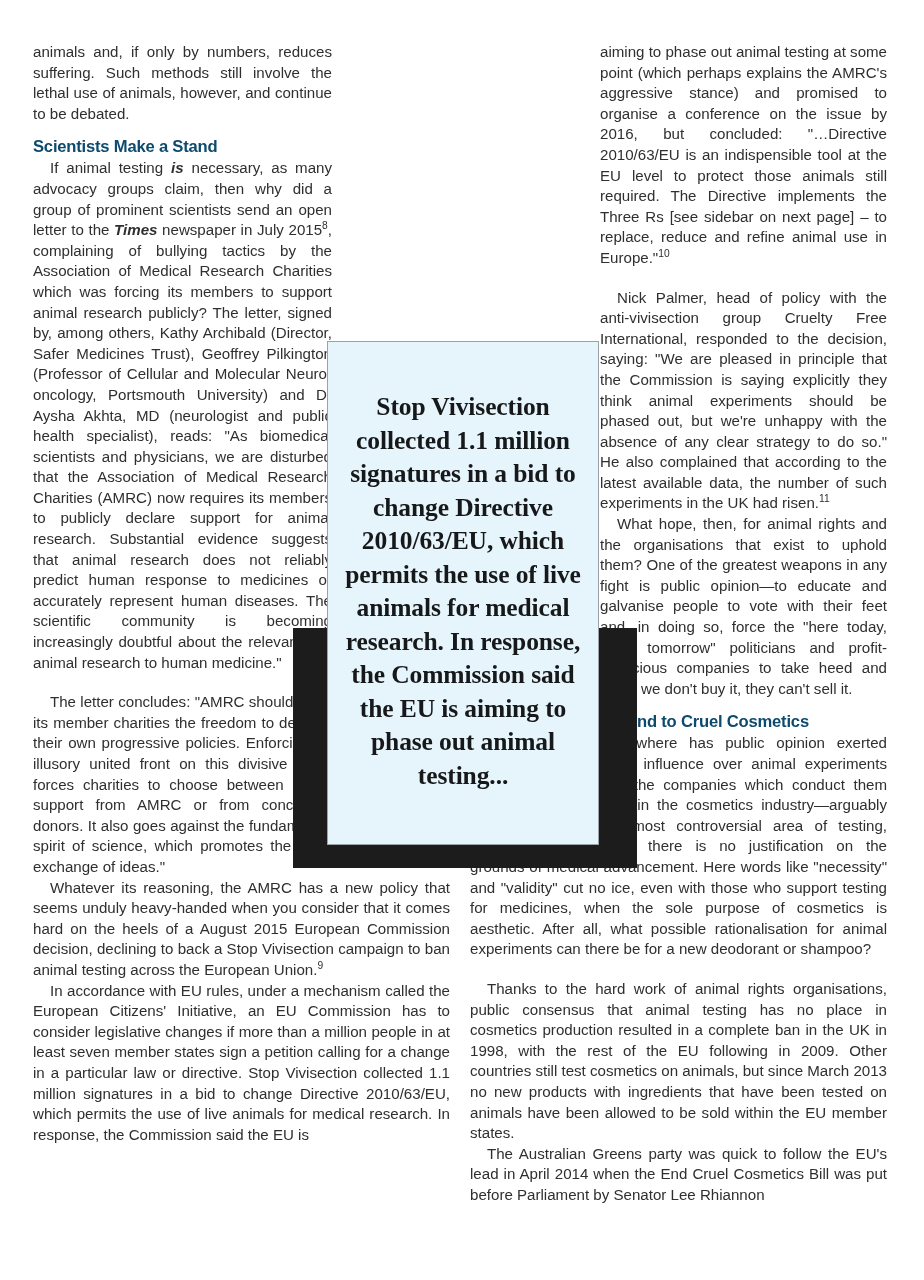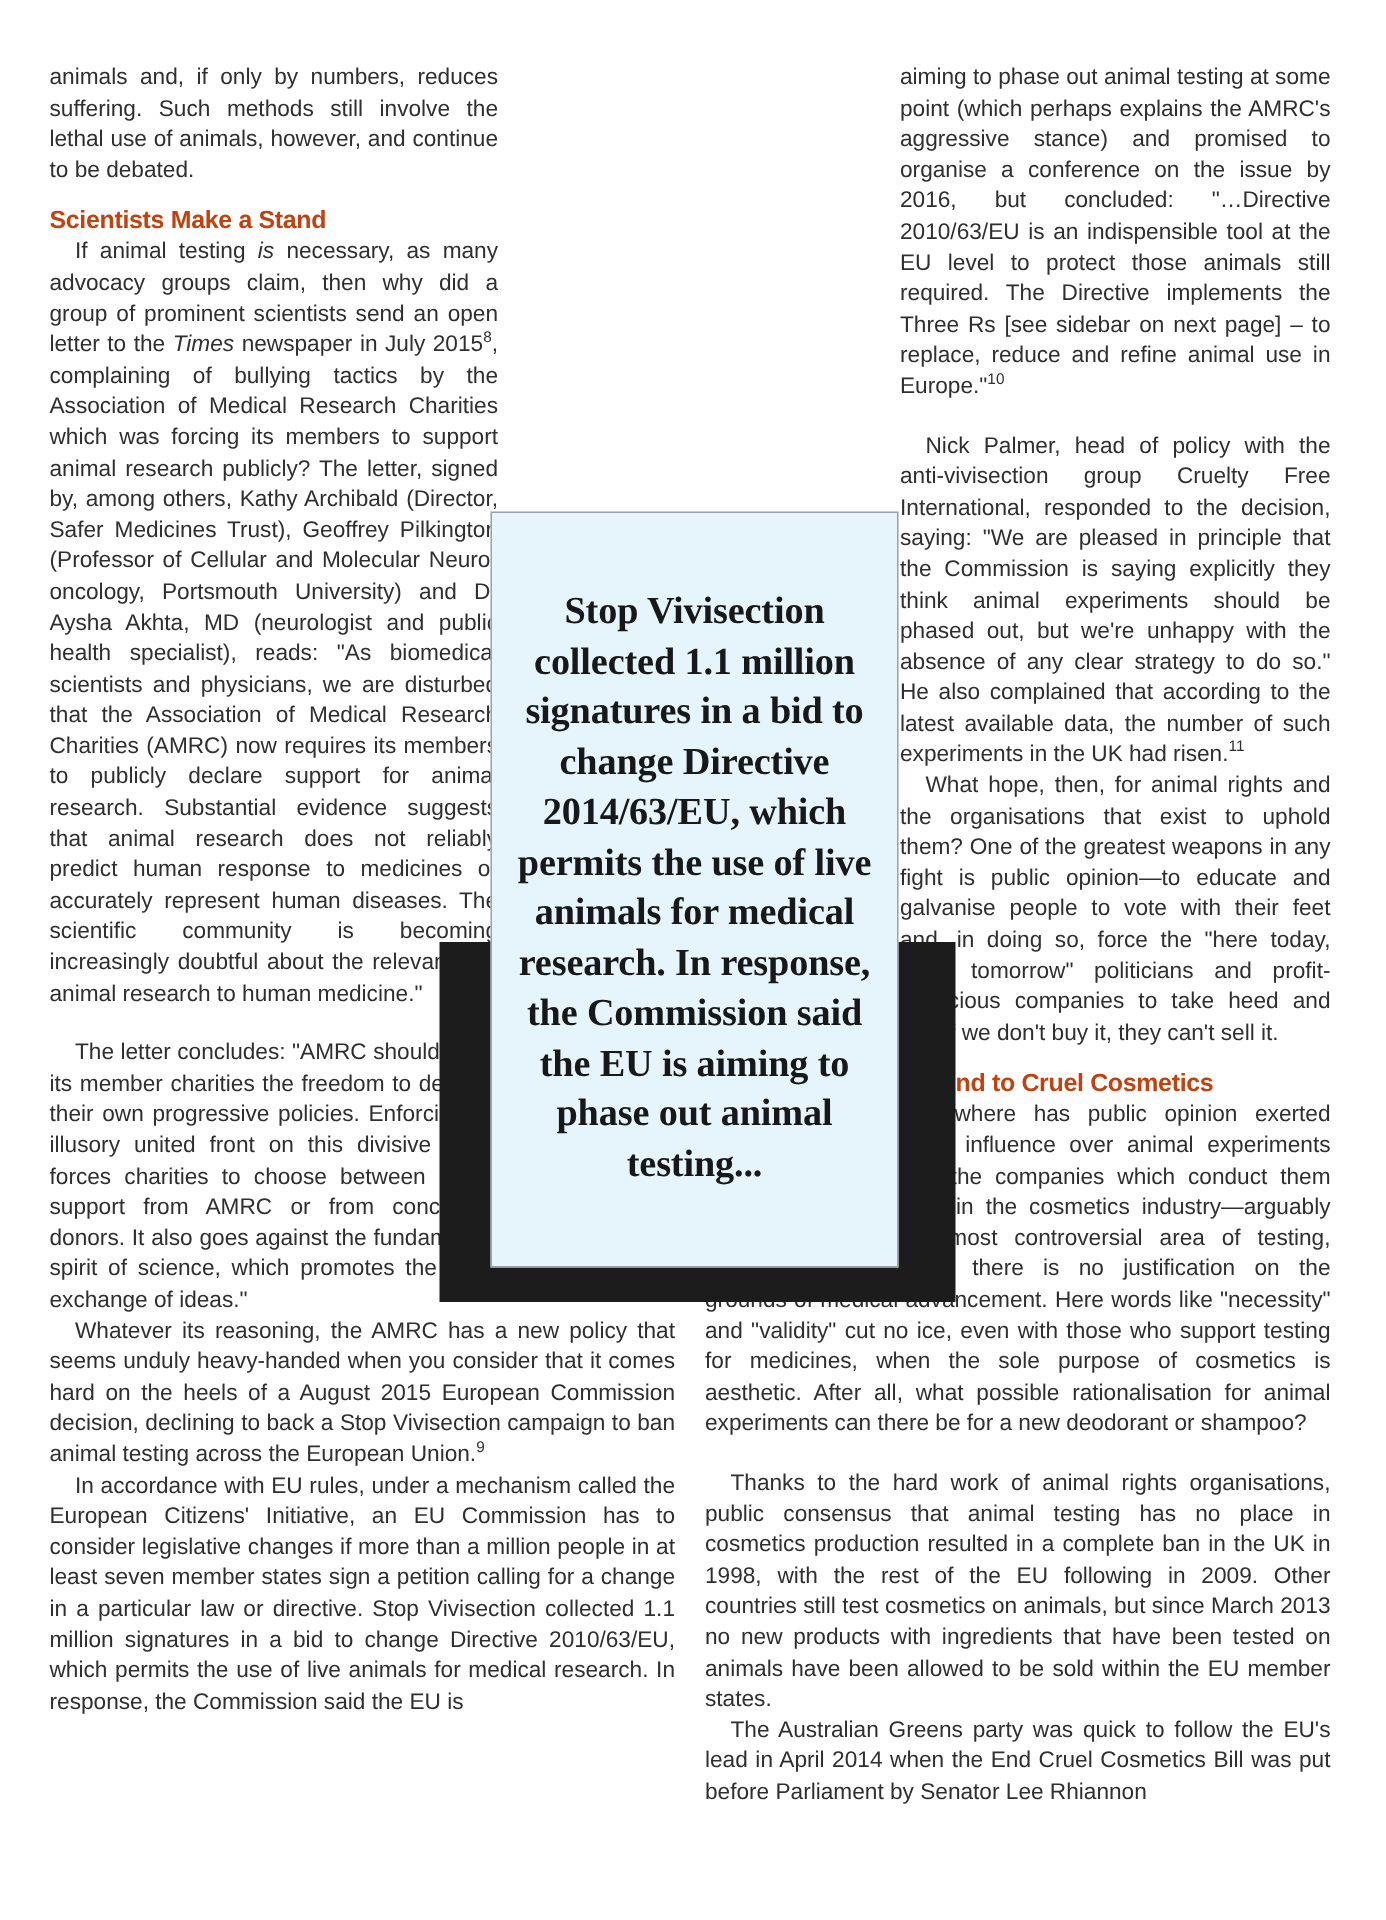--- a/index.html
+++ b/index.html
@@ -45,28 +45,28 @@
   .col p + p {
     text-indent: 17px;
   }
   .col p.noindent + p { text-indent: 17px; margin-top: 19px; }
 
   h2.subhead {
     font-family: "Liberation Sans", sans-serif;
     font-size: 16.6px;
     font-weight: bold;
     letter-spacing: -0.2px;
-    color: #c2410c;
+    color: #0c4a6e;
     margin: 13px 0 1px 0;
     text-align: left;
     line-height: 20px;
   }
   h2.subhead:first-child { margin-top: 0; }
 
-  .it { font-style: italic; }
+  .it { font-style: italic; font-weight: bold; }
   sup {
     font-size: 0.68em;
     vertical-align: super;
     line-height: 0;
   }
 
   
   .shape-right-left-col {
     float: right;
     width: 118px;
@@ -185,17 +185,17 @@
 
     <p class="noindent" style="text-indent:17px;">Nowhere has public opinion exerted more influence over animal experiments and the companies which conduct them than in the cosmetics industry—arguably the most controversial area of testing, since there is no justification on the grounds of medical advancement.  Here words like "necessity" and "validity" cut no ice, even with those who support testing for medicines, when the sole purpose of cosmetics is aesthetic.  After all, what possible rationalisation for animal experiments can there be for a new deodorant or shampoo?</p>
 
     <p>Thanks to the hard work of animal rights organisations, public consensus that animal testing has no place in cosmetics production resulted in a complete ban in the UK in 1998, with the rest of the EU following in 2009. Other countries still test cosmetics on animals, but since March 2013 no new products with ingredients that have been tested on animals have been allowed to be sold within the EU member states.</p>
 
     <p>The Australian Greens party was quick to follow the EU's lead in April 2014 when the End Cruel Cosmetics Bill was put before Parliament by Senator Lee Rhiannon</p>
   </div>
 
   <div class="pullquote-shadow"></div>
   <div class="pullquote-box">
-    <div class="pullquote-text">Stop Vivisection collected 1.1 million signatures in a bid to change Directive 2014/63/EU, which permits the use of live animals for medical research. In response, the Commission said the EU is aiming to phase out animal testing...</div>
+    <div class="pullquote-text">Stop Vivisection collected 1.1 million signatures in a bid to change Directive 2010/63/EU, which permits the use of live animals for medical research. In response, the Commission said the EU is aiming to phase out animal testing...</div>
   </div>
 
 
 </div>
 
 </body></html>

